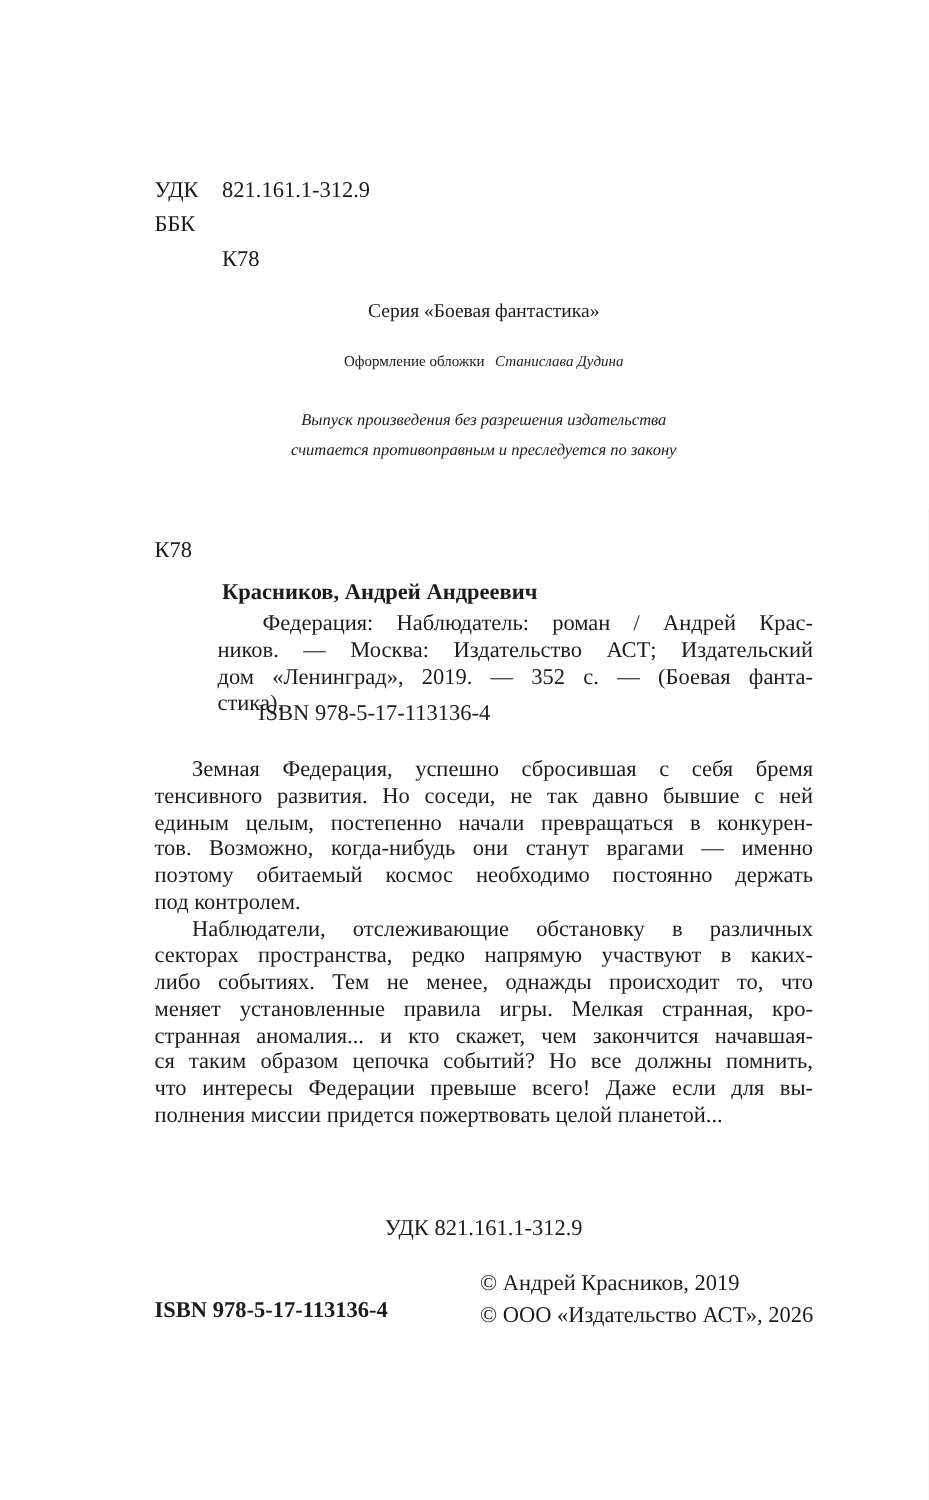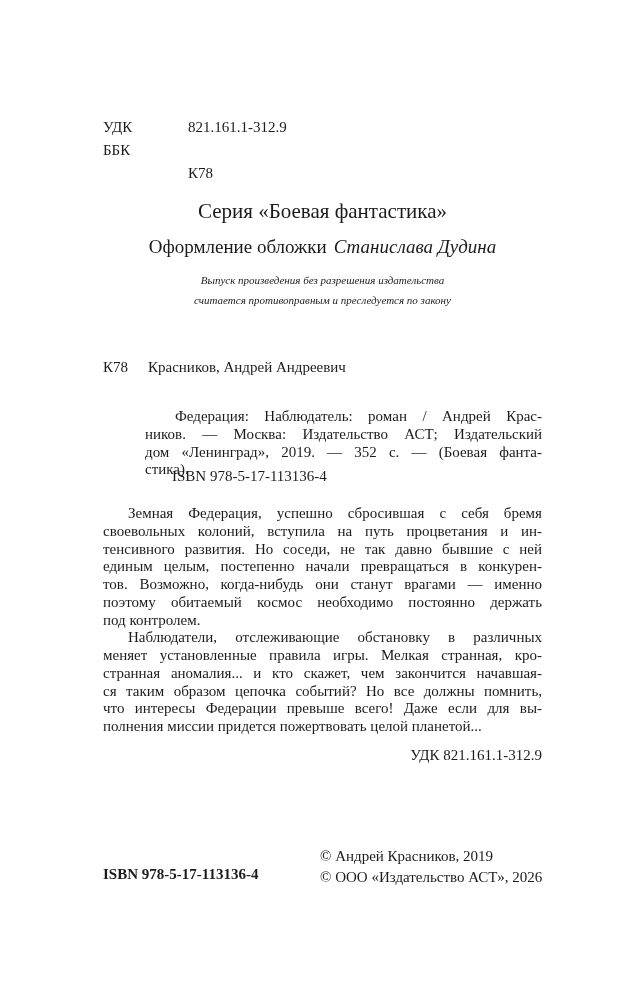--- a/index.html
+++ b/index.html
@@ -12,51 +12,51 @@
     background: #ffffff;
     font-family: "Liberation Serif", "DejaVu Serif", serif;
     color: #1b1b1b;
     font-size: 15px;
     overflow: hidden;
   }
   .abs { position: absolute; }
 
   
   .codes-top { left: 103px; top: 116px; }
-  .code-row { display: flex; line-height: 23px; white-space: nowrap; gap: 40px; }
+  .code-row { display: flex; line-height: 23px; white-space: nowrap; }
   .code-label { width: 45px; }
 
   
   .centercol { left: 103px; width: 439px; text-align: center; }
-  .series { top: 199px; font-size: 21px; white-space: nowrap; }
-  .cover { top: 236px; font-size: 19px; white-space: nowrap; }
+  .series { top: 199px; font-size: 13px; white-space: nowrap; }
+  .cover { top: 236px; font-size: 10px; white-space: nowrap; }
   .cover .designer { font-style: italic; margin-left: 7px; }
   .notice { top: 271px; font-style: italic; font-size: 11px; line-height: 19.5px; }
   .notice .tline { white-space: nowrap; }
 
   
   .entry-head { left: 103px; top: 359px; display: flex; white-space: nowrap; }
   .entry-sign { width: 45px; }
-  .entry-name { font-weight: normal; }
+  .entry-name { font-weight: bold; margin-top: 28px; }
   .entry-desc { left: 145px; top: 380px; width: 397px; line-height: 17.75px; }
 
   
   .isbn-mid { left: 172px; top: 468px; white-space: nowrap; }
 
   
   .annotation { left: 103px; top: 505px; width: 439px; line-height: 17.75px; }
 
   
   .tline { min-height: 17.75px; }
   .just { text-align: justify; text-align-last: justify; }
   .indent-sm { padding-left: 25px; }
   .indent-lg { padding-left: 30px; margin-top: 28px; }
 
   
-  .codes-bottom { left: 103px; top: 744px; width: 439px; text-align: right; line-height: 22px; }
+  .codes-bottom { left: 103px; top: 808px; width: 439px; text-align: center; line-height: 22px; }
   .codes-bottom .tline { white-space: nowrap; }
 
   
   .copyright { left: 320px; top: 846px; line-height: 20.5px; }
   .copyright .tline { white-space: nowrap; }
 
   
   .isbn-bottom { left: 103px; top: 866px; font-weight: bold; white-space: nowrap; }
 </style>
 </head>
@@ -99,29 +99,30 @@
       <div class="tline just">ников. — Москва: Издательство АСТ; Издательский</div>
       <div class="tline just">дом «Ленинград», 2019. — 352 с. — (Боевая фанта-</div>
       <div class="tline">стика).</div>
     </div>
 
   <div class="abs isbn-mid">ISBN 978-5-17-113136-4</div>
 
   <div class="abs annotation">
     <div>
         <div class="tline just indent-sm">Земная Федерация, успешно сбросившая с себя бремя</div>
-        <div class="tline just">своевольных колоний, вступила на путь процветания и ин-</div>
         <div class="tline just">тенсивного развития. Но соседи, не так давно бывшие с ней</div>
         <div class="tline just">единым целым, постепенно начали превращаться в конкурен-</div>
         <div class="tline just">тов. Возможно, когда-нибудь они станут врагами — именно</div>
         <div class="tline just">поэтому обитаемый космос необходимо постоянно держать</div>
         <div class="tline">под контролем.</div>
       </div>
     <div>
         <div class="tline just indent-sm">Наблюдатели, отслеживающие обстановку в различных</div>
+        <div class="tline just">секторах пространства, редко напрямую участвуют в каких-</div>
+        <div class="tline just">либо событиях. Тем не менее, однажды происходит то, что</div>
         <div class="tline just">меняет установленные правила игры. Мелкая странная, кро-</div>
         <div class="tline just">странная аномалия... и кто скажет, чем закончится начавшая-</div>
         <div class="tline just">ся таким образом цепочка событий? Но все должны помнить,</div>
         <div class="tline just">что интересы Федерации превыше всего! Даже если для вы-</div>
         <div class="tline">полнения миссии придется пожертвовать целой планетой...</div>
       </div>
   </div>
 
   <div class="abs codes-bottom">
       <div class="tline">УДК 821.161.1-312.9</div>

